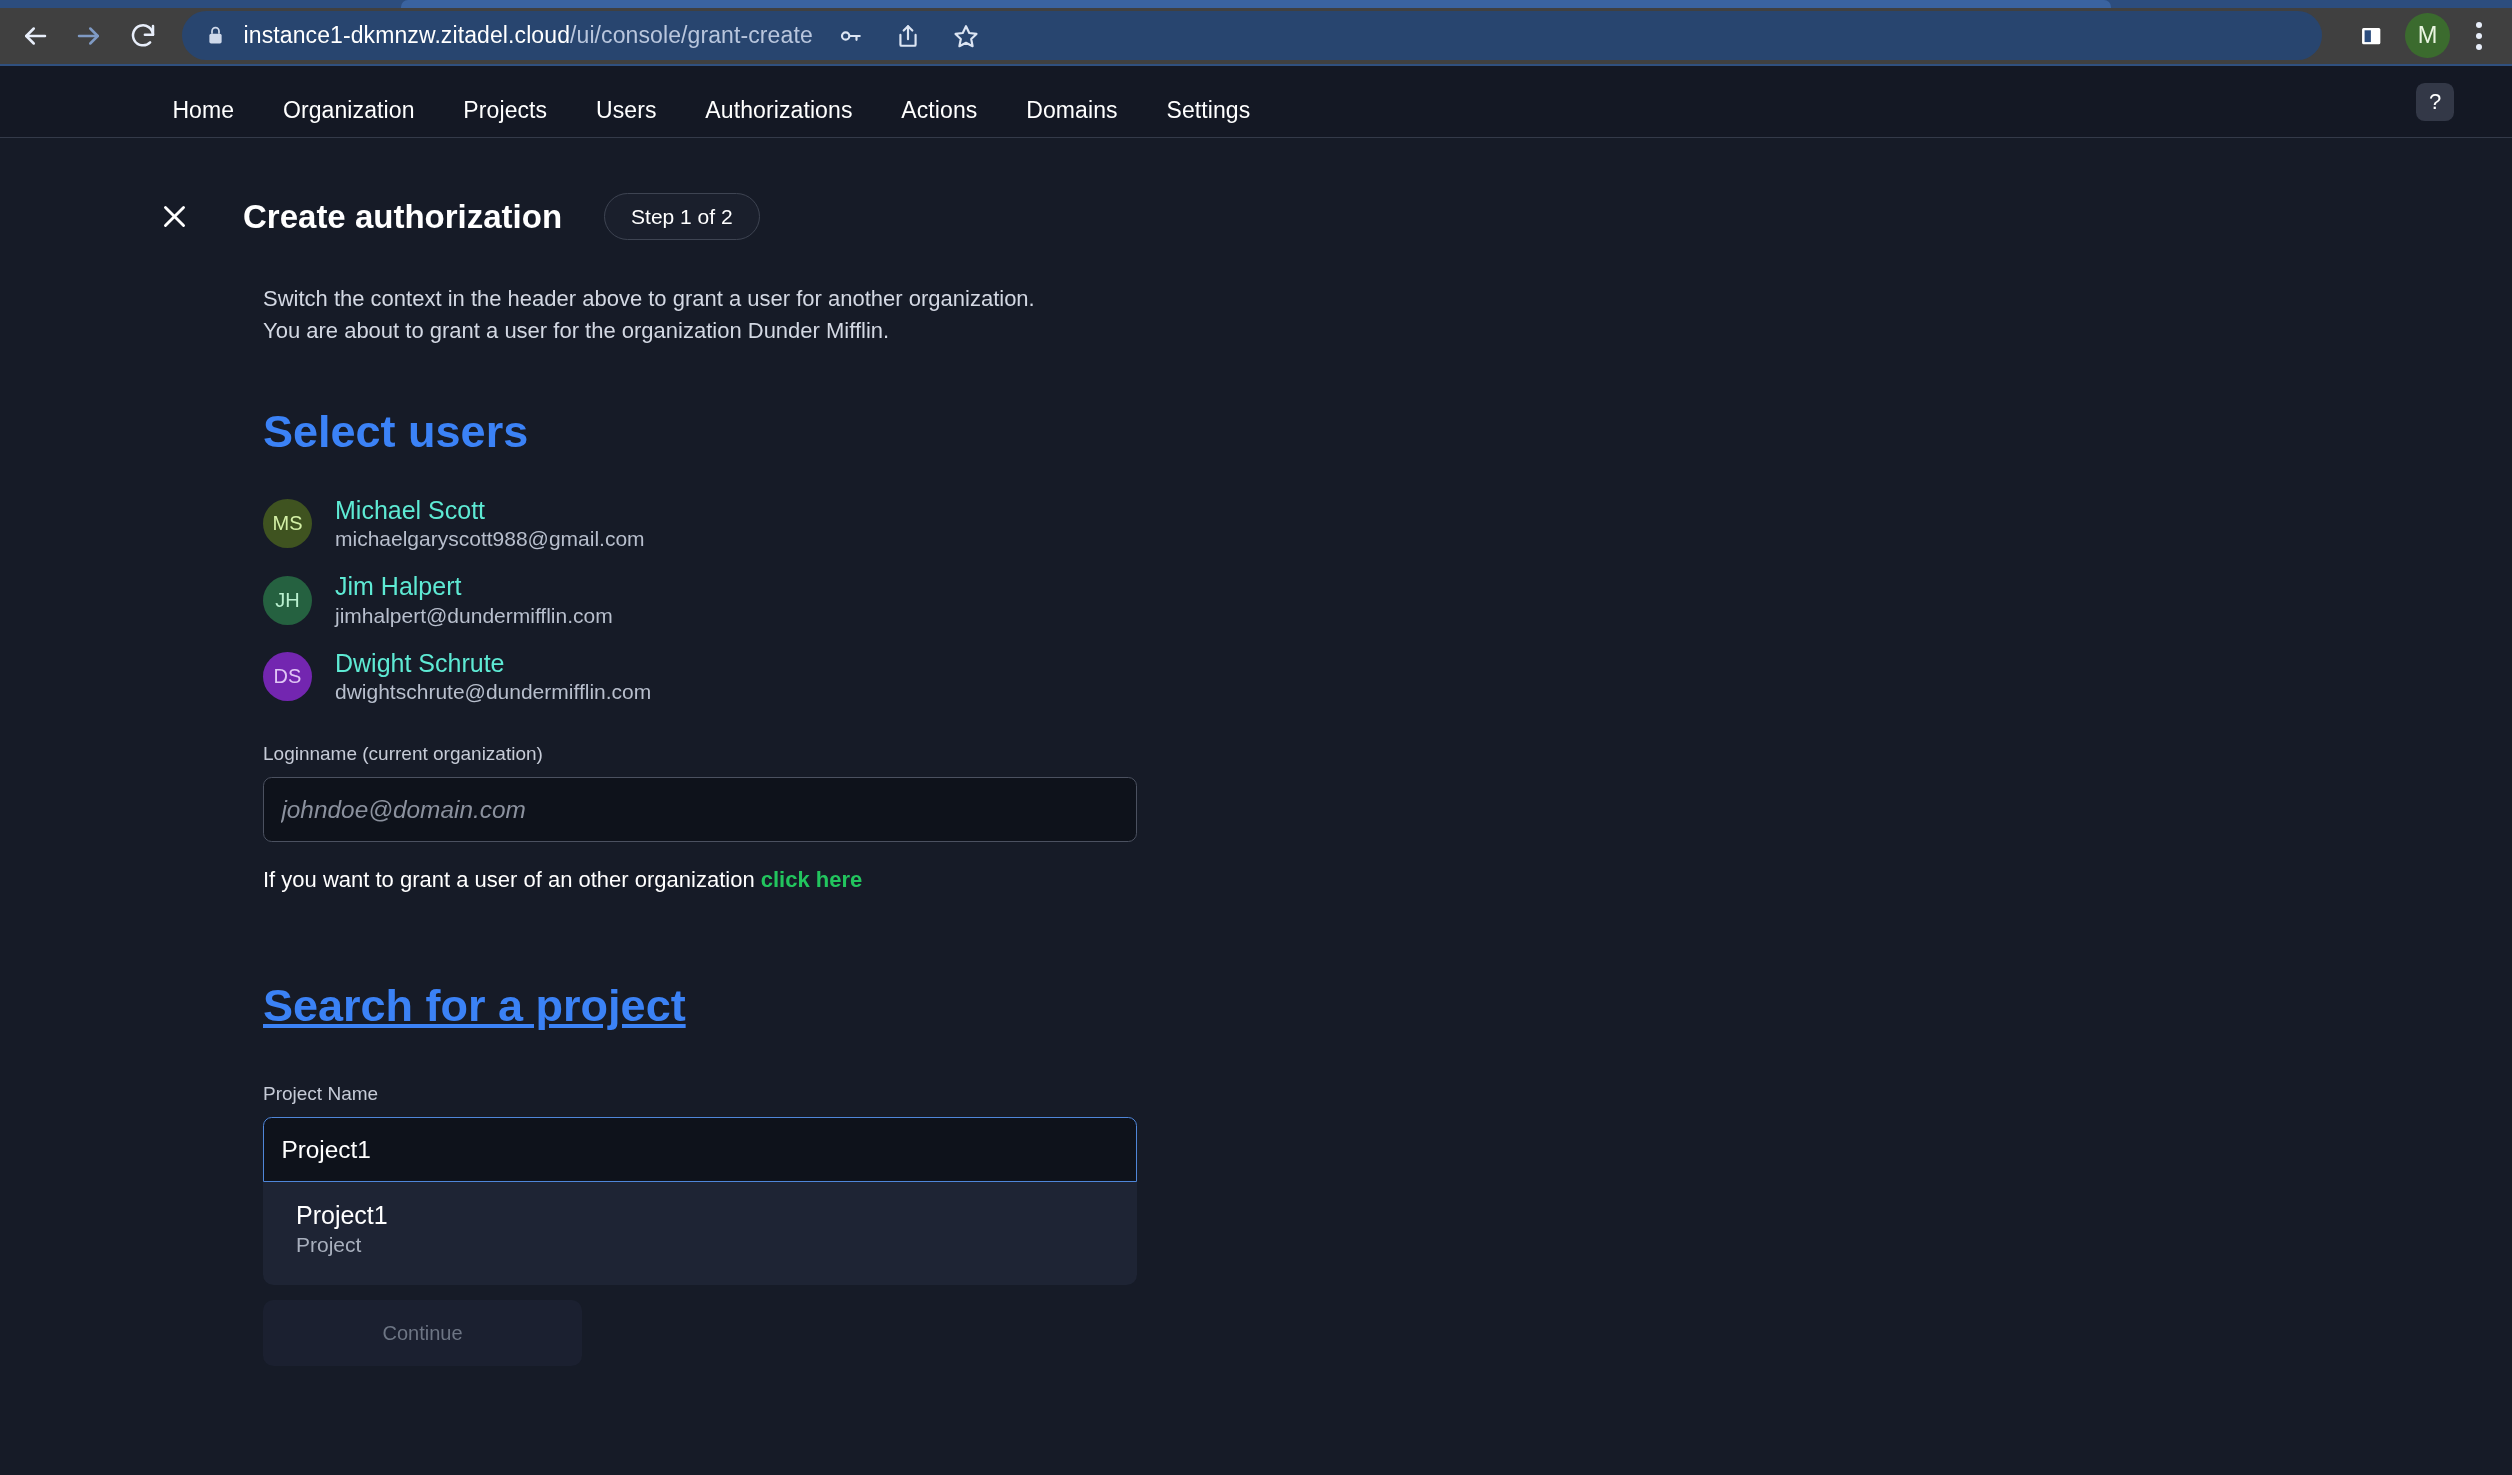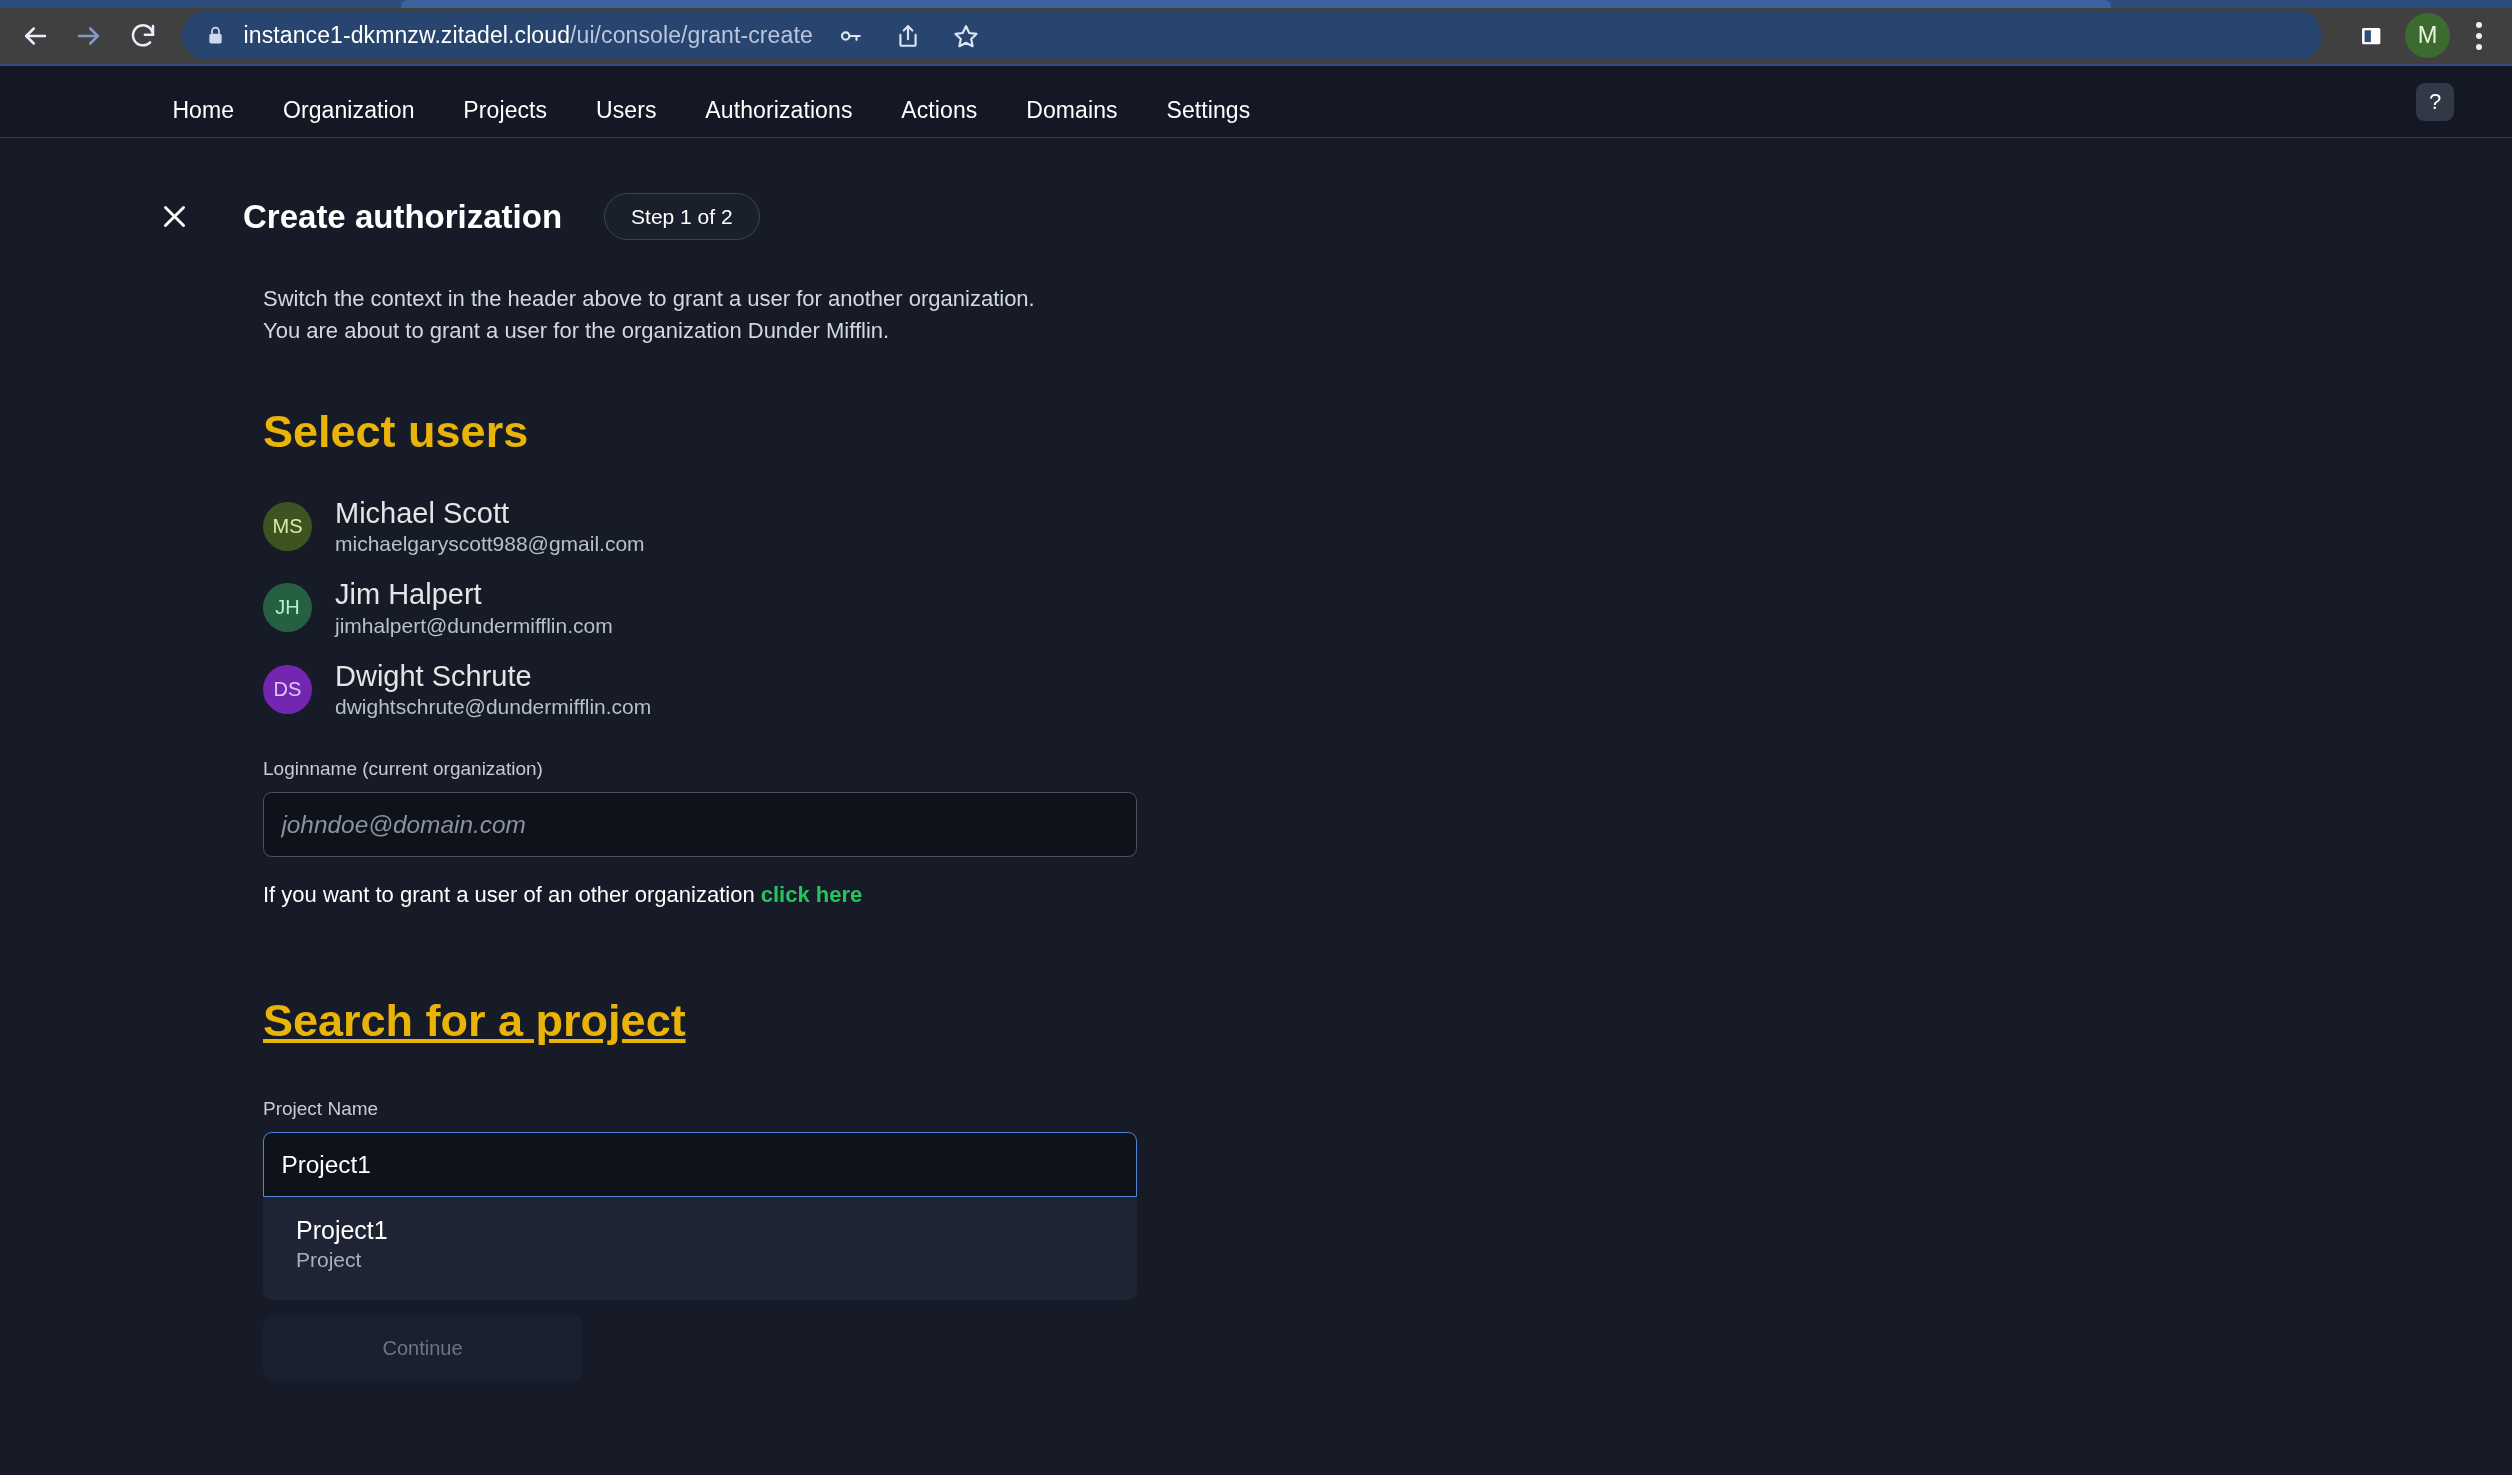--- a/index.html
+++ b/index.html
@@ -189,43 +189,43 @@
   #intro {
     margin: 42px 0 0 263px;
     font-size: 22px;
     line-height: 1.45;
     color: #d3d8e3;
   }
 
   .section-heading {
     font-size: 45px;
     font-weight: bold;
-    color: #eab308;
+    color: #3b82f6;
     margin-left: 263px;
   }
   #select-users-heading { margin-top: 59px; }
 
   #user-list { margin-top: 37px; margin-left: 263px; }
   .user-row {
     display: flex;
     align-items: center;
     gap: 23px;
     margin-bottom: 19px;
     width: 872px;
   }
   .user-avatar {
     width: 49px; height: 49px;
     border-radius: 50%;
     display: flex; align-items: center; justify-content: center;
     font-size: 20px;
     flex: none;
   }
   .user-name {
-    font-size: 29px;
-    color: #e5e5e5;
+    font-size: 25px;
+    color: #5eead4;
     line-height: 1.25;
   }
   .user-email {
     font-size: 21px;
     color: #b8bfcd;
     line-height: 1.25;
   }
 
   .field-block { margin-left: 263px; }
   .field-label {

